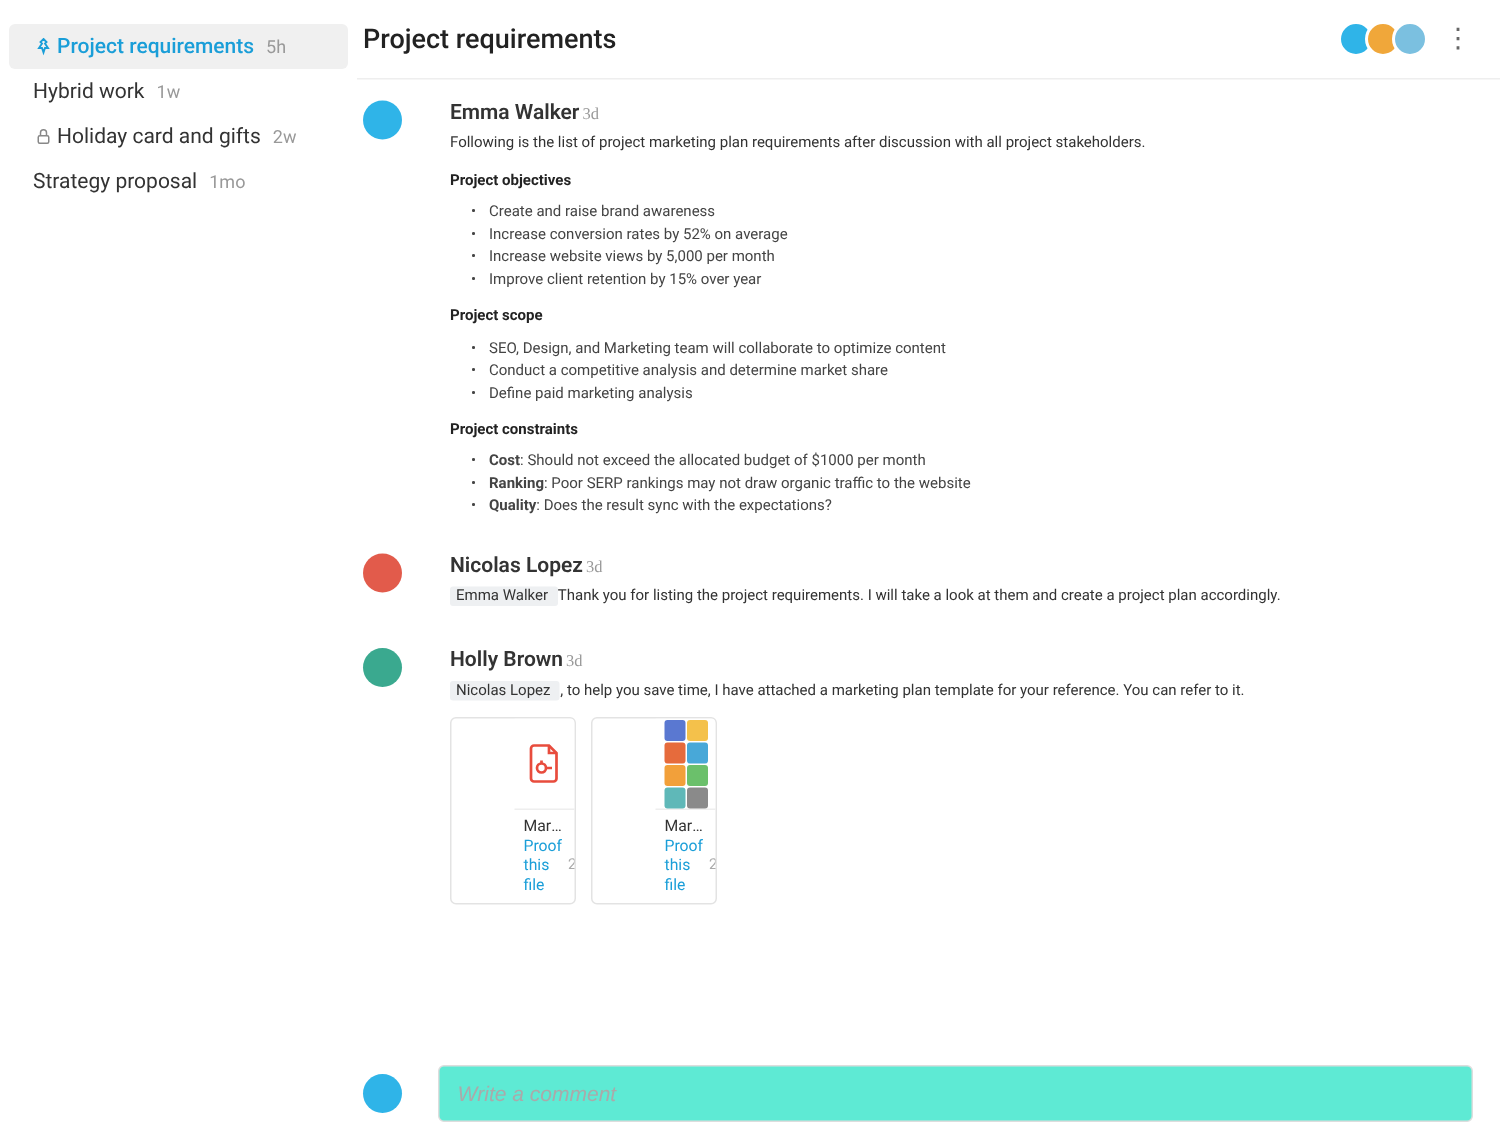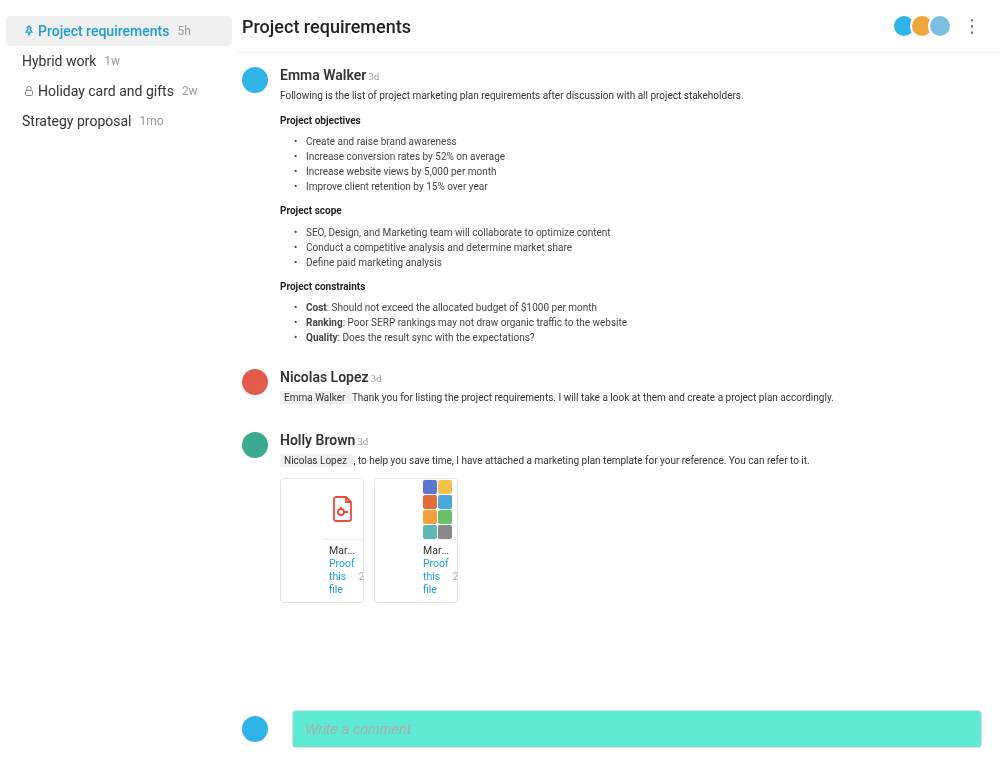--- a/index.html
+++ b/index.html
@@ -50,21 +50,21 @@
   .avatars { display:flex; }
   .avatar {
     width: 24px; height: 24px; border-radius: 50%;
     margin-left: -6px; border: 2px solid #fff;
     display:flex; align-items:center; justify-content:center;
     font-size: 10px; font-weight:600; color:#fff;
   }
   .dots { width:20px; text-align:center; cursor:pointer; color:#666; font-size:18px; line-height:1; }
   
   .content { flex:1; overflow-y:auto; padding: 14px 18px 10px 4px; }
-  .post { display:flex; margin-bottom: 18px; }
+  .post { display:flex; margin-bottom: 18px; gap: 20px; }
   .post-av {
     width: 26px; height:26px; border-radius:50%; flex-shrink:0;
     margin-right: 12px; display:flex; align-items:center; justify-content:center;
     font-size:11px; font-weight:600; color:#fff;
   }
   .post-body { flex:1; min-width:0; }
   .post-head { display:flex; align-items:baseline; gap:2px; margin-bottom:6px;}
   .post-author { font-weight:600; color:#333; font-size:14px;}
   .post-time { font-size:11px; color:#999;font-family:Liberation Serif, serif; }
   .post-text { color:#333; line-height:1.45; font-size:10px;}

